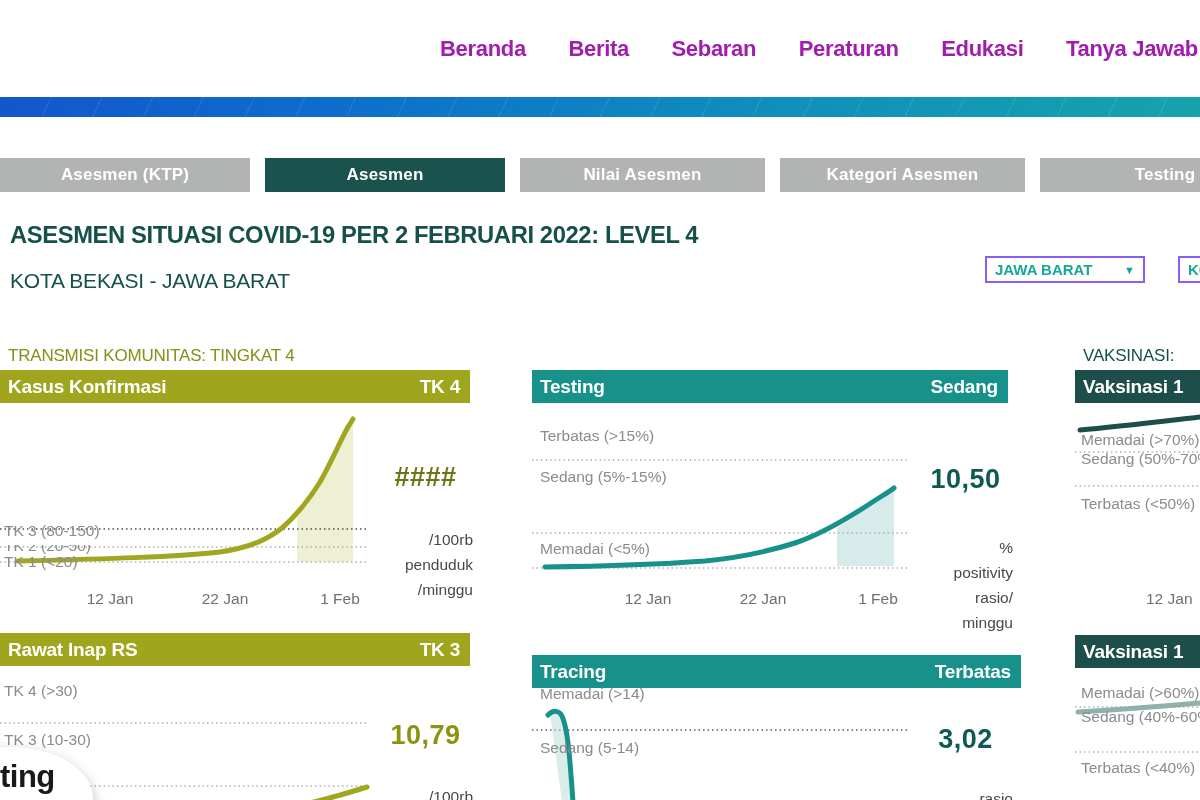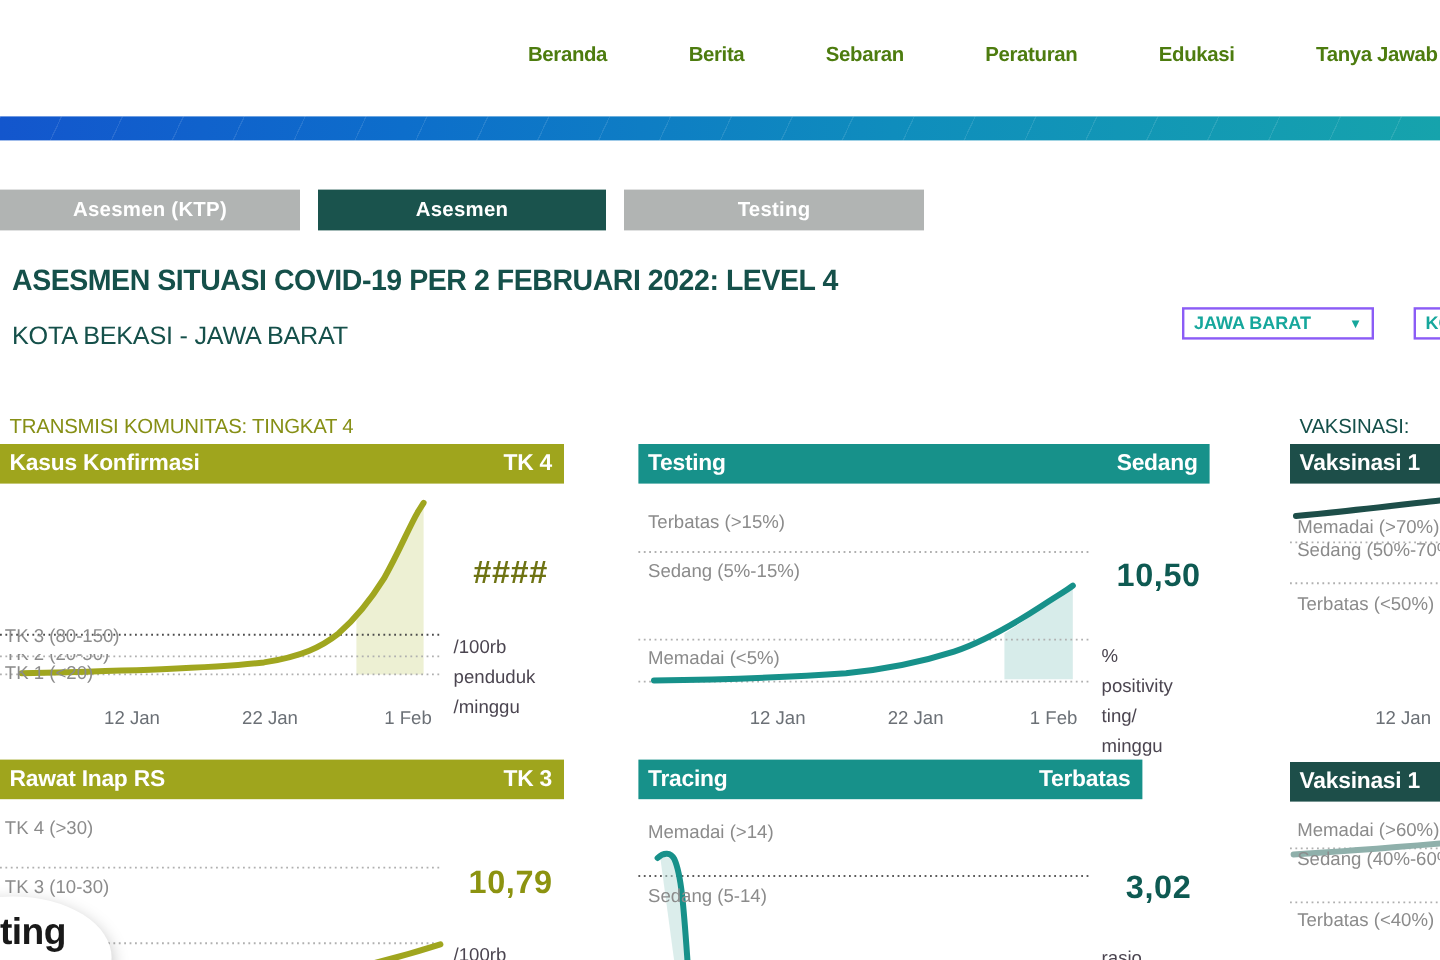--- a/index.html
+++ b/index.html
@@ -2,21 +2,21 @@
 <html><head>
 <meta charset="utf-8">
 <style>
   html,body{margin:0;padding:0;background:#fff;}
   body{width:1200px;height:800px;overflow:hidden;position:relative;
        font-family:"Liberation Sans",sans-serif;-webkit-font-smoothing:antialiased;}
   #app{position:absolute;inset:0;width:1200px;height:800px;}
 
   
   .nav{position:absolute;left:440px;top:36px;width:758px;display:flex;justify-content:space-between;}
-  .nav span{font-size:17px;font-weight:700;color:#4d7c0f;letter-spacing:-0.3px;white-space:nowrap;cursor:pointer;}
+  .nav span{font-size:22px;font-weight:700;color:#a21caf;letter-spacing:-0.3px;white-space:nowrap;cursor:pointer;}
 
   
   .band{position:absolute;left:0;top:97px;width:1200px;height:20px;
     background:linear-gradient(90deg,#1356cd 0%,#0d6ecb 28%,#0f8dbd 62%,#16a3ac 100%);}
   .band:after{content:"";position:absolute;inset:0;
     background:repeating-linear-gradient(115deg,rgba(255,255,255,.10) 0 1px,transparent 1px 46px);}
 
   
   .tabs{position:absolute;left:0;top:158px;height:34px;display:flex;gap:15px;}
   .tab{background:#b1b4b3;color:#fff;font-weight:700;font-size:17px;letter-spacing:.2px;
@@ -49,21 +49,21 @@
   .thr{position:absolute;font-size:15.5px;color:#8b8b8b;white-space:nowrap;z-index:4;}
   .z1{z-index:1;}
   .cover{position:absolute;background:#fff;z-index:2;}
 
   .tick{position:absolute;font-size:15.5px;color:#6b7076;white-space:nowrap;z-index:4;text-align:center;width:70px;}
 
   .val{position:absolute;width:95px;text-align:center;font-size:27px;font-weight:700;z-index:6;letter-spacing:.5px;}
   .v-olive-dark{color:#6e7313;}
   .v-olive{color:#8c9310;}
   .v-teal{color:#0e5a52;}
-  .unit{position:absolute;width:95px;text-align:left;font-size:15.5px;color:#4b4550;line-height:25px;z-index:6;}
+  .unit{position:absolute;width:95px;text-align:right;font-size:15.5px;color:#4b4550;line-height:25px;z-index:6;}
 
   svg.overlay{position:absolute;left:0;top:0;z-index:3;pointer-events:none;}
 
   .bubble{position:absolute;left:-72px;top:747px;width:165px;height:102px;background:#fff;border-radius:50%;
       box-shadow:0 5px 14px rgba(0,0,0,.28);z-index:10;}
   .bubble span{position:absolute;left:72px;top:12px;font-size:31px;font-weight:700;color:#191919;letter-spacing:-0.5px;}
 </style>
 </head>
 <body>
 
@@ -76,20 +76,22 @@
     <span>Peraturan</span>
     <span>Edukasi</span>
     <span>Tanya Jawab</span>
   </div>
 
   <div class="band"></div>
 
   <div class="tabs">
     <div class="tab" style="width:250px">Asesmen (KTP)</div>
     <div class="tab tab-active" style="width:240px">Asesmen</div>
+    <div class="tab" style="width:245px">Nilai Asesmen</div>
+    <div class="tab" style="width:245px">Kategori Asesmen</div>
     <div class="tab" style="width:250px">Testing</div>
   </div>
 
   <h1 class="page-title">ASESMEN SITUASI COVID-19 PER 2 FEBRUARI 2022: LEVEL 4</h1>
   <h2 class="page-sub">KOTA BEKASI - JAWA BARAT</h2>
 
   <div class="dd dd-prov">
     <span>JAWA BARAT</span>
     <span class="caret">▼</span>
   </div>
@@ -105,21 +107,21 @@
     <span>TK 4</span>
   </div>
   <div class="card-head olive" style="left:0;top:633px;width:470px">
     <span>Rawat Inap RS</span>
     <span>TK 3</span>
   </div>
   <div class="card-head teal" style="left:532px;top:370px;width:476px">
     <span>Testing</span>
     <span>Sedang</span>
   </div>
-  <div class="card-head teal" style="left:532px;top:633px;width:420px">
+  <div class="card-head teal" style="left:532px;top:655px;width:489px">
     <span>Tracing</span>
     <span>Terbatas</span>
   </div>
   <div class="card-head darkteal" style="left:1075px;top:370px;width:210px">
     <span>Vaksinasi 1</span>
   </div>
   <div class="card-head darkteal" style="left:1075px;top:635px;width:210px">
     <span>Vaksinasi 1</span>
   </div>
 
@@ -147,21 +149,21 @@
   <div class="thr" style="left:540px;top:427px">Terbatas (&gt;15%)</div>
   <div class="thr" style="left:540px;top:468px">Sedang (5%-15%)</div>
   <div class="thr" style="left:540px;top:540px">Memadai (&lt;5%)</div>
   <div class="tick" style="left:613px;top:590px">12 Jan</div>
   <div class="tick" style="left:728px;top:590px">22 Jan</div>
   <div class="tick" style="left:843px;top:590px">1 Feb</div>
   <div class="val v-teal" style="left:918px;top:464px">10,50</div>
   <div class="unit" style="left:918px;top:535px">
     <div>%</div>
     <div>positivity</div>
-    <div>ting/</div>
+    <div>rasio/</div>
     <div>minggu</div>
   </div>
 
   <div class="thr" style="left:540px;top:685px">Memadai (&gt;14)</div>
   <div class="thr" style="left:540px;top:739px">Sedang (5-14)</div>
   <div class="val v-teal" style="left:918px;top:724px">3,02</div>
   <div class="unit" style="left:918px;top:786px">
     <div>rasio</div>
   </div>
 

